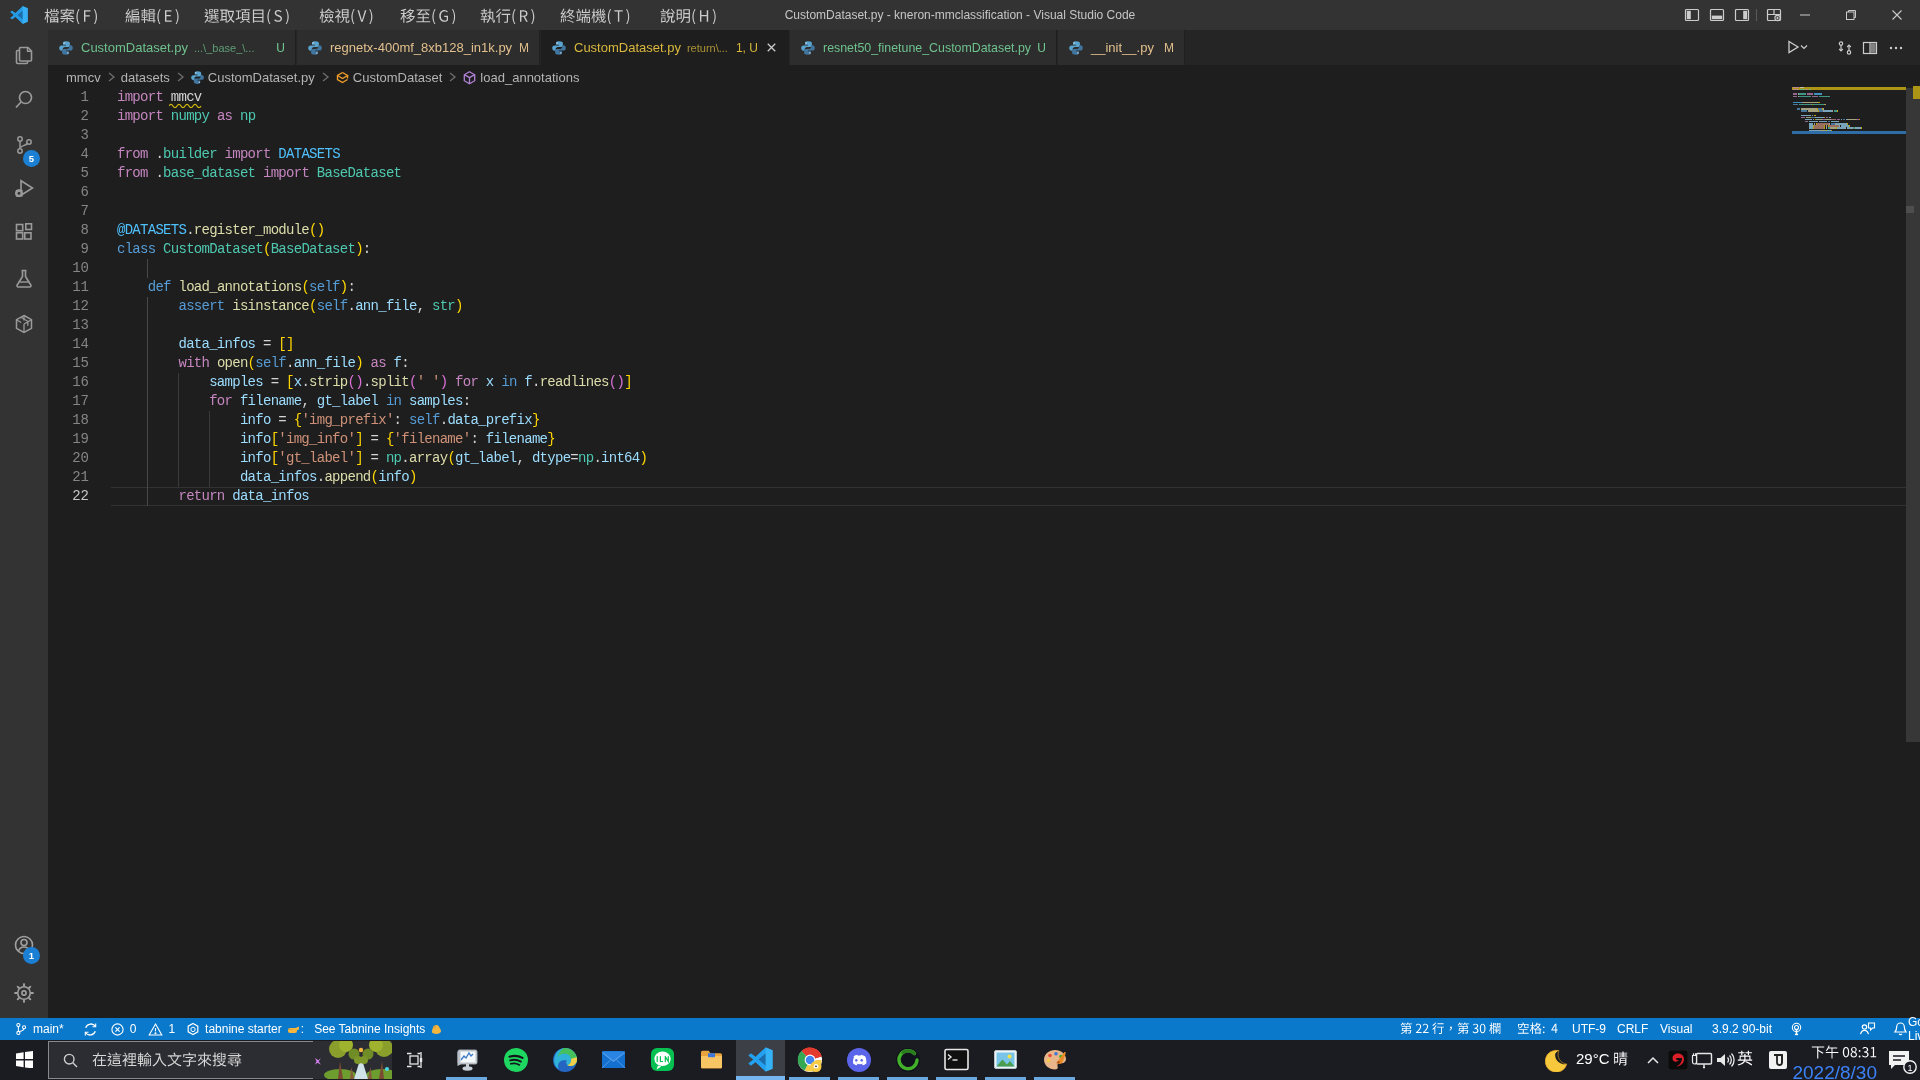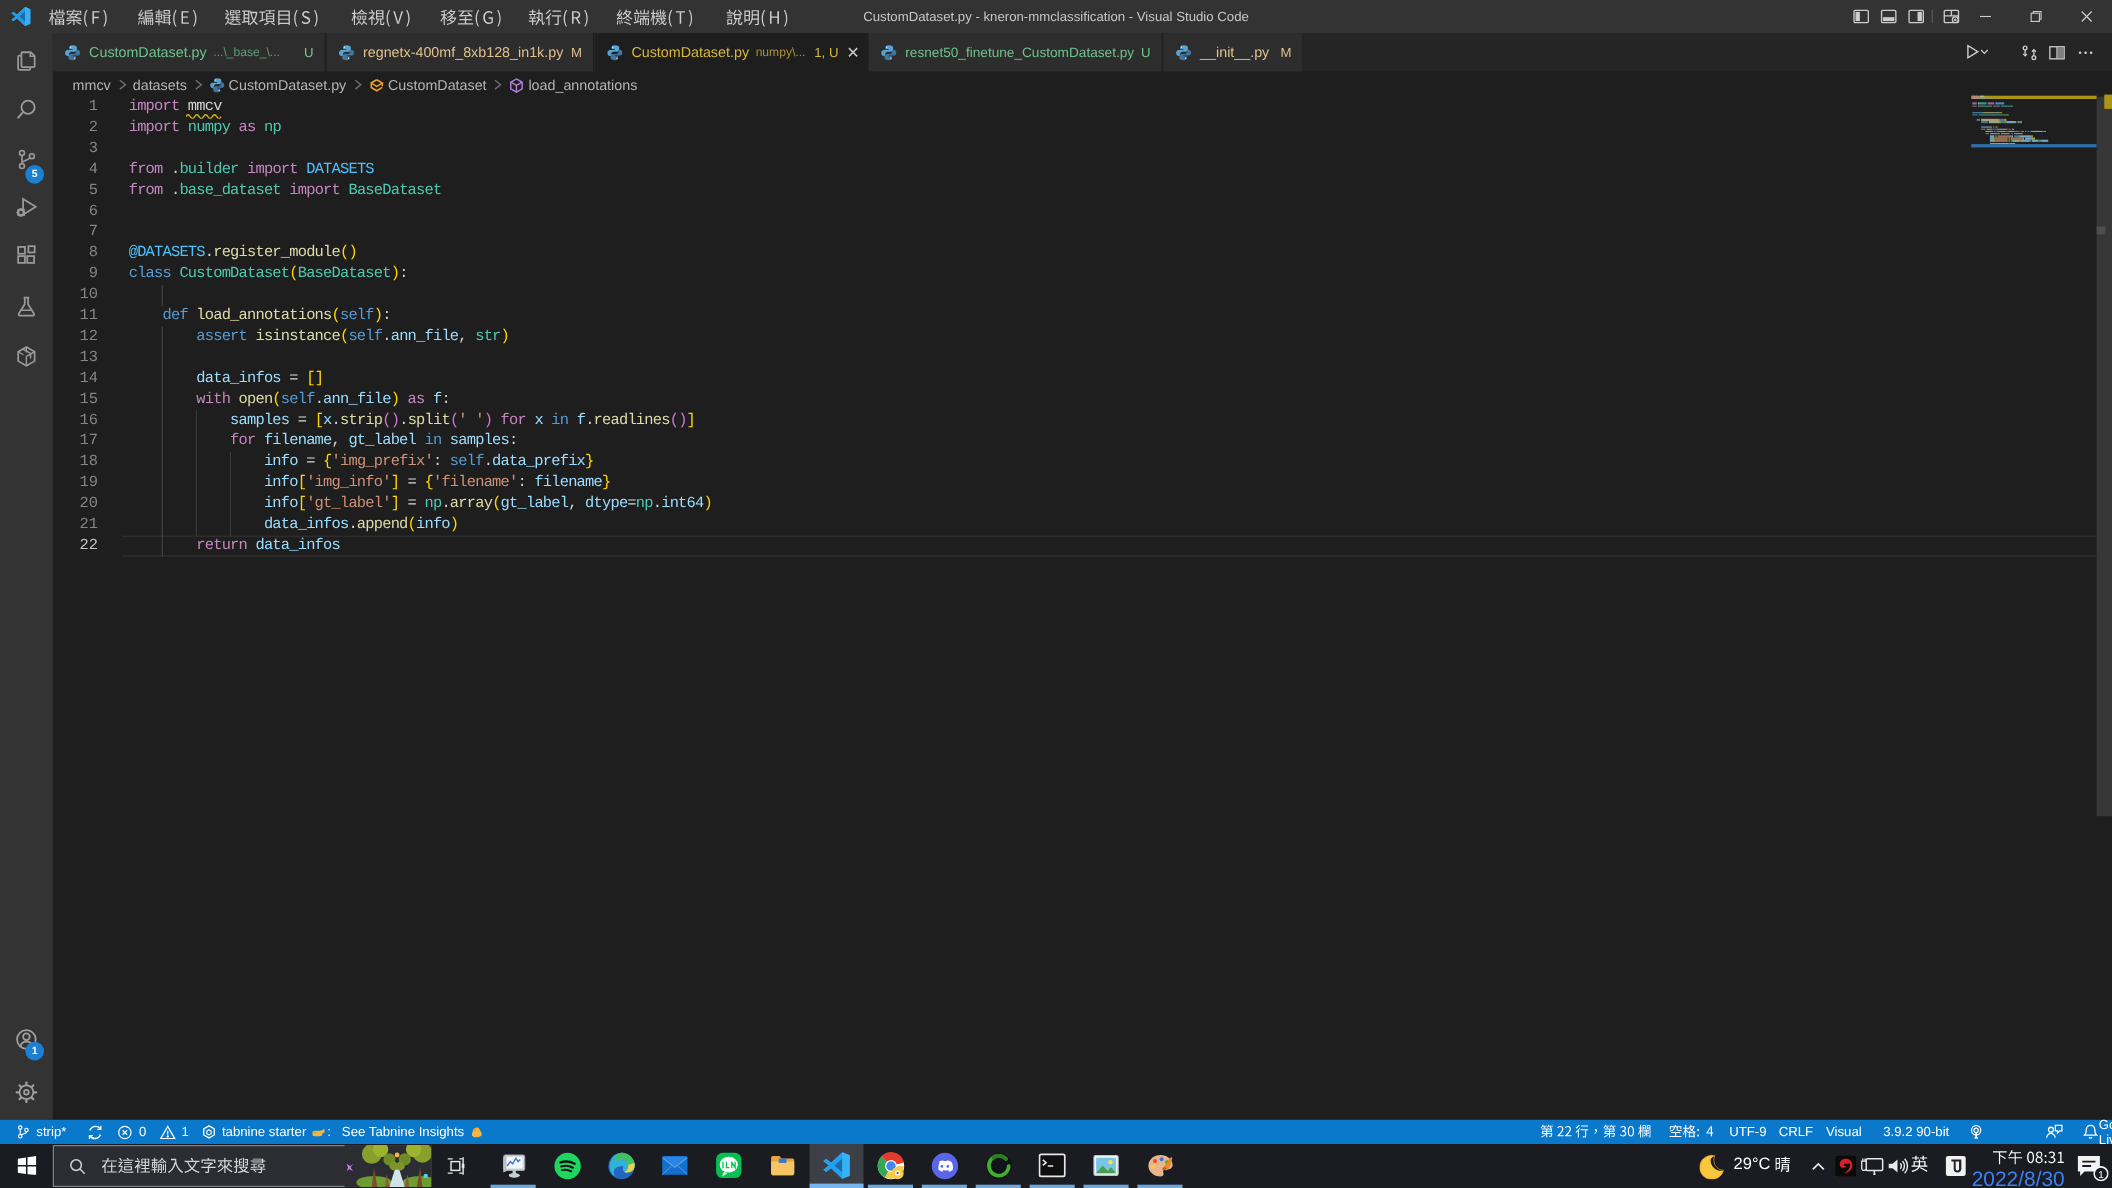--- a/index.html
+++ b/index.html
@@ -147,21 +147,21 @@
       <svg width="16" height="16" viewBox="0 0 16 16">
 <g transform="scale(1.0)">
 <path d="M7.9 1.2c-2.3 0-2.9.9-2.9 2v1.6h3v.7H3.4c-1.2 0-2.2 1-2.2 2.6 0 1.6 1 2.7 2.2 2.7h1.3V9.2c0-1.2 1-2.2 2.2-2.2h3.2c1 0 1.8-.8 1.8-1.8V3.2c0-1.1-.9-2-4-2z" fill="#5ba3cf"></path>
 <circle cx="6.1" cy="3" r=".65" fill="#dce8f4"></circle>
 <path d="M8.1 14.8c2.3 0 2.9-.9 2.9-2v-1.6H8v-.7h4.6c1.2 0 2.2-1 2.2-2.6 0-1.6-1-2.7-2.2-2.7h-1.3v1.6c0 1.2-1 2.2-2.2 2.2H5.9c-1 0-1.8.8-1.8 1.8v2c0 1.1.9 2 4 2z" fill="#41759e"></path>
 <circle cx="9.9" cy="13" r=".65" fill="#dce8f4"></circle>
 </g>
       </svg>
     </div>
     <div class="tlbl" style="color:#d9b83d">CustomDataset.py</div>
-    <div class="tdesc" style="color:#d9b83d">numpy\...</div>
+    <div class="tdesc" style="color:#d9b83d">return\...</div>
     <div style="margin-left:8px;font-size:12px;color:#d9b83d">1, U</div>
     <div style="margin-left:6px">
       <svg width="15" height="15" viewBox="0 0 16 16">
         <path d="M4 4l8 8M12 4l-8 8" stroke="#cccccc" stroke-width="1.4"></path>
       </svg>
     </div>
   </div>
 <div class="tab" style="left:790px;width:267px;background:#2d2d2d">
     <div style="margin-left:10px">
       <svg width="16" height="16" viewBox="0 0 16 16">
@@ -506,21 +506,21 @@
 <div class="a st" style="left:14px;top:1018px;height:22px;gap:5px">
 <svg width="14" height="14" viewBox="0 0 14 14">
       <g fill="none" stroke="#ffffff" stroke-width="1.2" transform="scale(0.875)">
 <circle cx="5" cy="3.5" r="1.8"></circle>
         <circle cx="5" cy="12.5" r="1.8"></circle>
         <circle cx="11.5" cy="6" r="1.8"></circle>
 <path d="M5 5.3v5.4"></path>
         <path d="M11.5 7.8c0 2.5-4 2-6 3.5"></path>
       </g>
     </svg>
-    <span>strip*</span>
+    <span>main*</span>
 <span style="width:9px"></span>
     <svg width="15" height="15" viewBox="0 0 15 15">
       <g fill="none" stroke="#ffffff" stroke-width="1.3">
 <path d="M12.5 4.5a5.5 5.5 0 0 0-9.8 1.2M2.5 10.5a5.5 5.5 0 0 0 9.8-1.2"></path>
 <path d="M12.7 1.5v3.2h-3.2M2.3 13.5v-3.2h3.2" stroke-width="1.1"></path>
       </g>
     </svg>
 <span style="width:2px"></span>
     <svg width="15" height="15" viewBox="0 0 15 15">
       <g fill="none" stroke="#ffffff" stroke-width="1.1">

